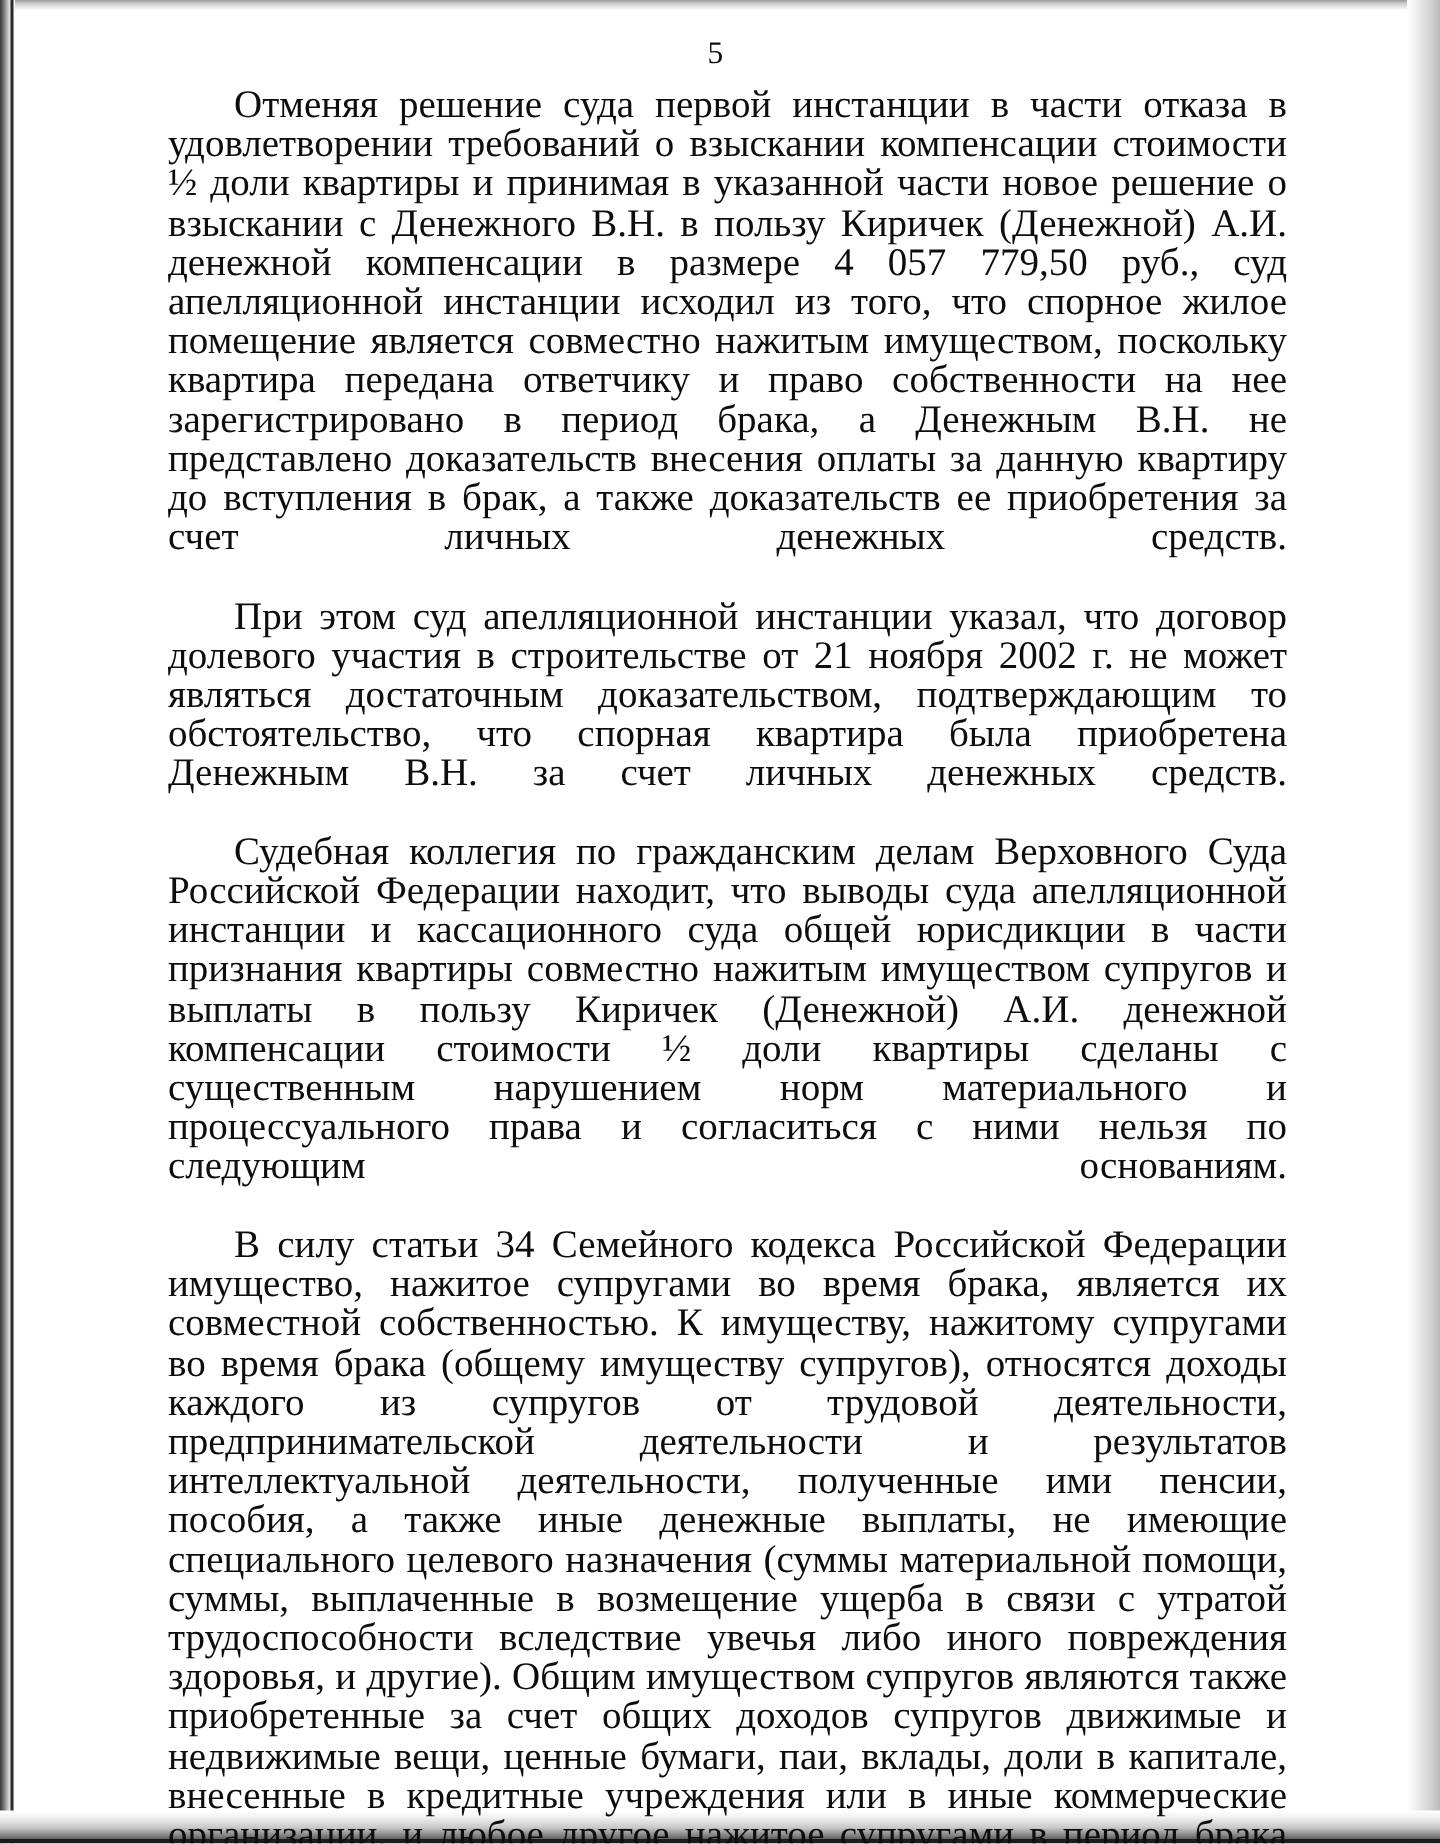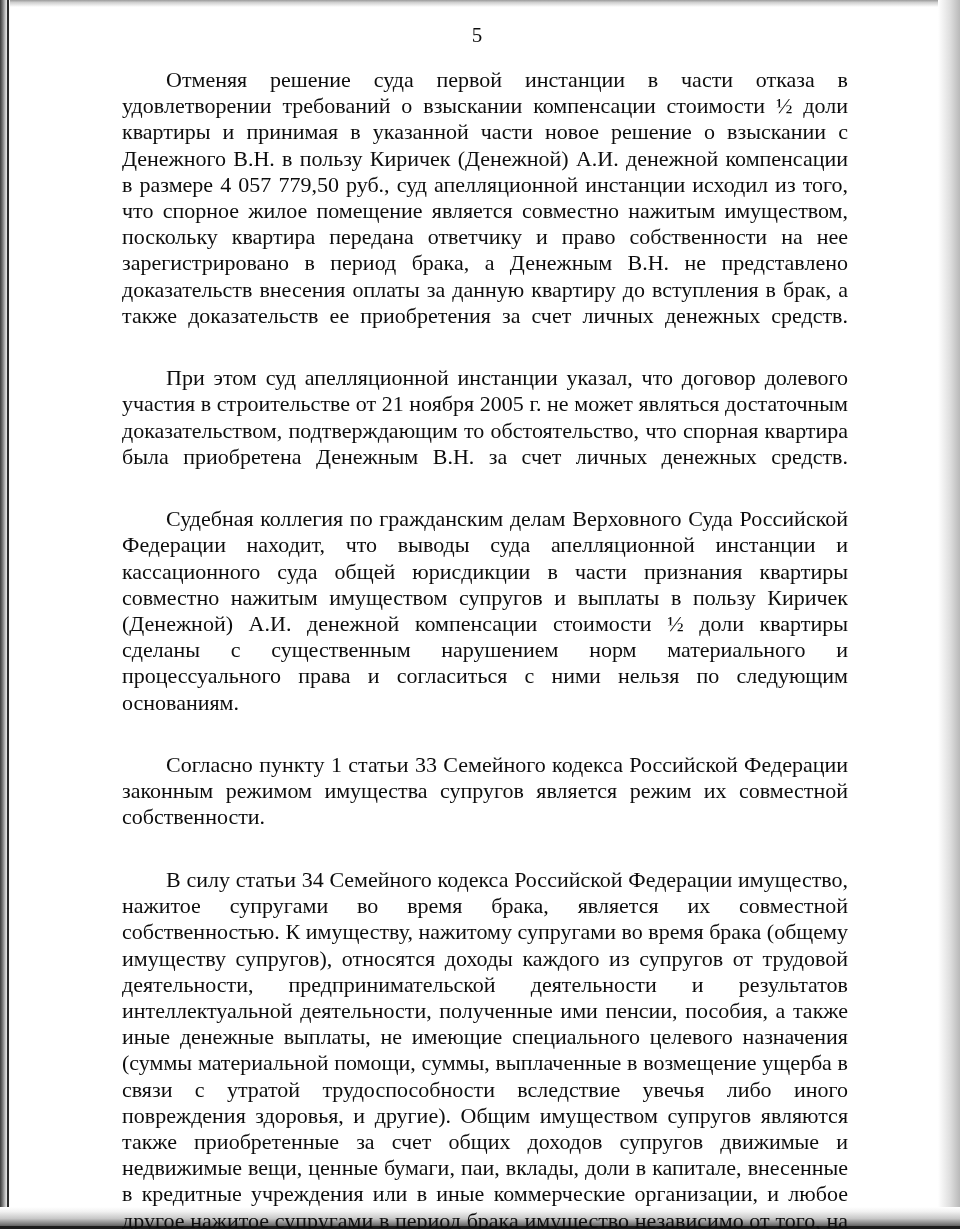--- a/index.html
+++ b/index.html
@@ -57,25 +57,25 @@
   }
   .page-number span { margin-left: -6px; }
 
   #body-text {
     position: absolute;
     left: 112px;
     top: 57px;
     width: 746px;
   }
   p.para {
-    margin: 10px;
+    margin: 0;
     text-align: justify;
     text-justify: inter-word;
     text-indent: 44px;
-    font-size: 22px;
+    font-size: 26px;
     line-height: 26.2px;
     word-spacing: 0.1px;
     hyphens: none;
   }
   p.para::after {
     content: "";
     display: inline-block;
     width: 100%;
   }
 </style>
@@ -90,20 +90,19 @@
   <div class="scan-edge scan-edge-left-line"></div>
   <div class="scan-edge scan-edge-bottom"></div>
   <div class="scan-edge scan-edge-bottom-line"></div>
 
   <div class="page-number">
     <span>5</span>
   </div>
 
   <div id="body-text">
     <p class="para">Отменяя решение суда первой инстанции в части отказа в удовлетворении требований о взыскании компенсации стоимости ½ доли квартиры и принимая в указанной части новое решение о взыскании с Денежного В.Н. в пользу Киричек (Денежной) А.И. денежной компенсации в размере 4 057 779,50 руб., суд апелляционной инстанции исходил из того, что спорное жилое помещение является совместно нажитым имуществом, поскольку квартира передана ответчику и право собственности на нее зарегистрировано в период брака, а Денежным В.Н. не представлено доказательств внесения оплаты за данную квартиру до вступления в брак, а также доказательств ее приобретения за счет личных денежных средств.</p>
-    <p class="para">При этом суд апелляционной инстанции указал, что договор долевого участия в строительстве от 21 ноября 2005 г. не может являться достаточным доказательством, подтверждающим то обстоятельство, что спорная квартира была приобретена Денежным В.Н. за счет личных денежных средств.</p>
+    <p class="para">При этом суд апелляционной инстанции указал, что договор долевого участия в строительстве от 21 ноября 2002 г. не может являться достаточным доказательством, подтверждающим то обстоятельство, что спорная квартира была приобретена Денежным В.Н. за счет личных денежных средств.</p>
     <p class="para">Судебная коллегия по гражданским делам Верховного Суда Российской Федерации находит, что выводы суда апелляционной инстанции и кассационного суда общей юрисдикции в части признания квартиры совместно нажитым имуществом супругов и выплаты в пользу Киричек (Денежной) А.И. денежной компенсации стоимости ½ доли квартиры сделаны с существенным нарушением норм материального и процессуального права и согласиться с ними нельзя по следующим основаниям.</p>
-    <p class="para">Согласно пункту 1 статьи 33 Семейного кодекса Российской Федерации законным режимом имущества супругов является режим их совместной собственности.</p>
     <p class="para">В силу статьи 34 Семейного кодекса Российской Федерации имущество, нажитое супругами во время брака, является их совместной собственностью. К имуществу, нажитому супругами во время брака (общему имуществу супругов), относятся доходы каждого из супругов от трудовой деятельности, предпринимательской деятельности и результатов интеллектуальной деятельности, полученные ими пенсии, пособия, а также иные денежные выплаты, не имеющие специального целевого назначения (суммы материальной помощи, суммы, выплаченные в возмещение ущерба в связи с утратой трудоспособности вследствие увечья либо иного повреждения здоровья, и другие). Общим имуществом супругов являются также приобретенные за счет общих доходов супругов движимые и недвижимые вещи, ценные бумаги, паи, вклады, доли в капитале, внесенные в кредитные учреждения или в иные коммерческие организации, и любое другое нажитое супругами в период брака имущество независимо от того, на имя кого из супругов оно приобретено либо на имя кого или кем из супругов внесены денежные средства.</p>
 
   </div>
 
 </div>
 
 </body></html>

